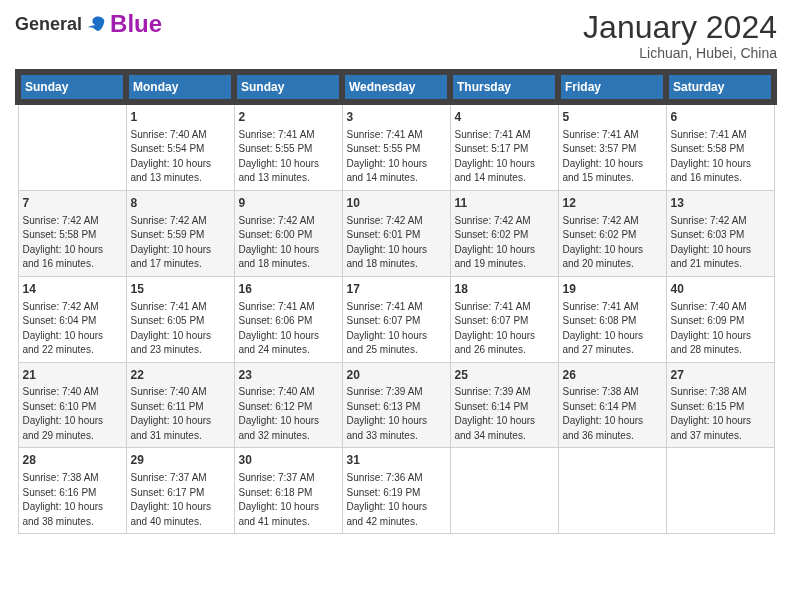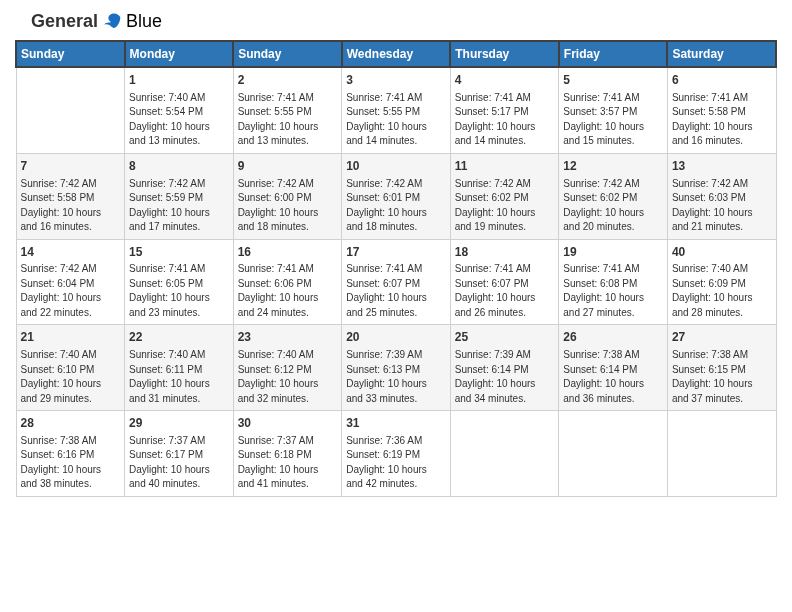--- a/index.html
+++ b/index.html
@@ -26,23 +26,23 @@
       display: flex;
       align-items: center;
       gap: 2px;
     }
     .logo-text-general {
       font-size: 18px;
       font-weight: bold;
       color: #333;
     }
     .logo-text-blue {
-      font-size: 18px;
-      font-weight: normal;
-      color: #000000;
+      font-size: 24px;
+      font-weight: bold;
+      color: #a21caf;
     }
     .logo-icon {
       width: 22px;
       height: 22px;
       margin-left: 2px;
     }
     .title-block {
       text-align: right;
     }
     .main-title {
@@ -60,21 +60,21 @@
       border-collapse: collapse;
       table-layout: fixed;
     }
     th {
       background-color: #2e75b6;
       color: #fff;
       font-size: 12px;
       font-weight: bold;
       padding: 5px 4px;
       text-align: left;
-      border: 2px solid #404040;
+      border: 6px solid #404040;
     }
     td {
       vertical-align: top;
       font-size: 10px;
       color: #333;
       padding: 4px 4px;
       border: 1px solid #d0d0d0;
       min-height: 75px;
       line-height: 1.4;
       background: #fff;
@@ -92,37 +92,40 @@
       font-size: 10px;
       line-height: 1.45;
     }
     td.empty {
       background: #fff;
     }
     .logo-wrapper {
       display: flex;
       flex-direction: column;
       align-items: flex-start;
-      margin-left: 16px;
     }
   </style>
 </head>
 <body>
 
 <div class="page">
   <div class="header-row">
     <div class="logo-wrapper">
       <div class="logo">
         <span class="logo-text-general">General</span>
         <svg class="logo-icon" viewBox="0 0 24 24" xmlns="http://www.w3.org/2000/svg">
           <path d="M20 8 C18 4, 12 2, 8 6 C6 8, 7 12, 10 13 C8 14, 4 13, 2 16 C5 15, 8 16, 10 18 C12 20, 14 20, 16 18 C18 16, 20 12, 20 8Z" fill="#1a6fc4"></path>
         </svg>
         <span class="logo-text-blue">Blue</span>
       </div>
     </div>
+    <div class="title-block">
+      <div class="main-title">January 2024</div>
+      <div class="subtitle">Lichuan, Hubei, China</div>
+    </div>
   </div>
 
   <table>
     <thead>
       <tr>
       <th>Sunday</th>
           <th>Monday</th>
           <th>Sunday</th>
           <th>Wednesday</th>
           <th>Thursday</th>

